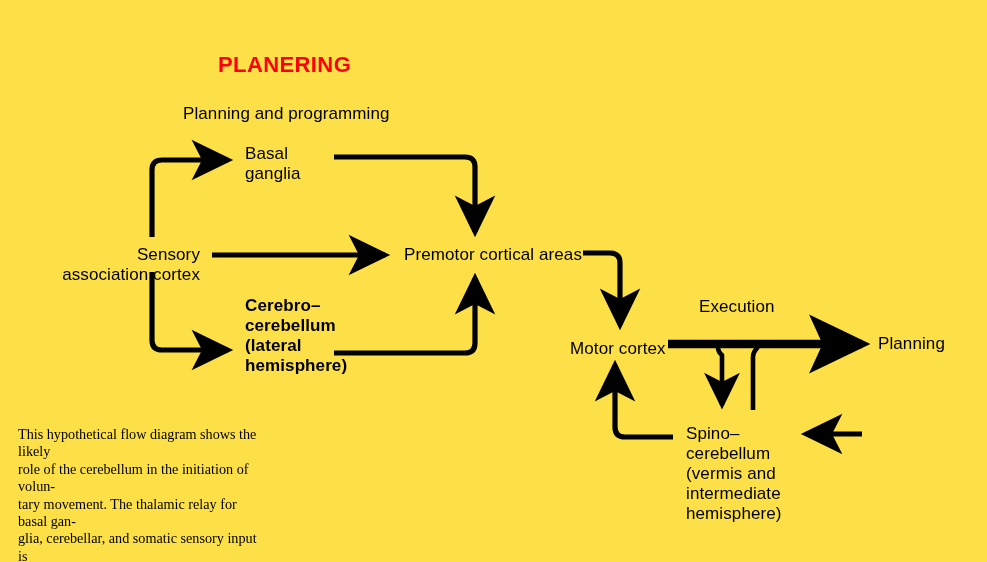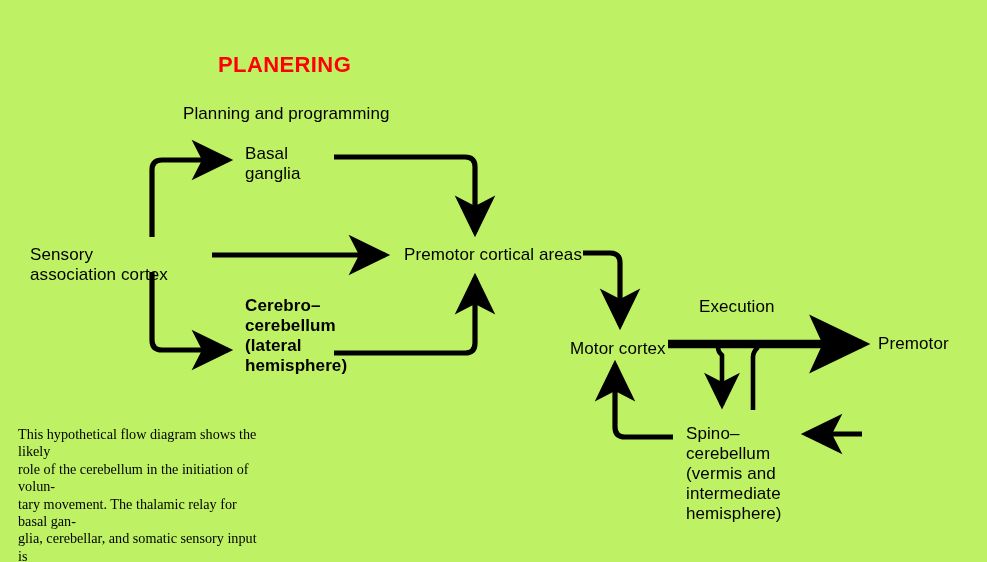--- a/index.html
+++ b/index.html
@@ -4,21 +4,21 @@
 <style>
   html, body {
     margin: 0;
     padding: 0;
     background: #ffffff;
   }
   #page {
     position: relative;
     width: 987px;
     height: 562px;
-    background: #bef264;
+    background: #fde047;
     overflow: hidden;
     font-family: "Liberation Sans", sans-serif;
   }
   #arrow-layer {
     position: absolute;
     left: 0;
     top: 0;
     width: 987px;
     height: 562px;
     pointer-events: none;
@@ -38,21 +38,21 @@
     font-weight: bold;
     font-size: 22px;
     letter-spacing: 0.4px;
     white-space: pre;
   }
   #heading-planering { color: #ff0000; left: 218px; top: 52px; }
   #heading-utforande { color: #0b7bc8; left: 690px; top: 237px; }
 
   #label-planning      { left: 183px; top: 104px; }
   #label-execution     { left: 699px; top: 297px; }
-  #label-sensory       { left: 30px;  top: 245px; width: 170px; text-align: left; }
+  #label-sensory       { left: 30px;  top: 245px; width: 170px; text-align: right; }
   #label-basal         { left: 245px; top: 144px; }
   #label-cerebro       { left: 245px; top: 296px; font-weight: bold; }
   #label-premotor      { left: 404px; top: 245px; }
   #label-motorcortex   { left: 570px; top: 339px; }
   #label-spino         { left: 686px; top: 424px; }
   #label-movement      { left: 878px; top: 334px; }
   #label-feedback      { left: 878px; top: 415px; }
 
   #caption {
     position: absolute;
@@ -138,21 +138,21 @@
   <div class="lbl" id="label-premotor">Premotor cortical areas</div>
 
   <div class="lbl" id="label-motorcortex">Motor cortex</div>
 
   <div class="lbl" id="label-spino">Spino–
 cerebellum
 (vermis and
 intermediate
 hemisphere)</div>
 
-  <div class="lbl" id="label-movement">Premotor</div>
+  <div class="lbl" id="label-movement">Planning</div>
 
 
   <div id="caption">
     <div id="caption-body">This hypothetical flow diagram shows the likely
 role of the cerebellum in the initiation of volun-
 tary movement. The thalamic relay for basal gan-
 glia, cerebellar, and somatic sensory input is
 omitted for simplicity. (Adapted from Allen and
 Tsukahara, 1974.)</div>
   </div>

